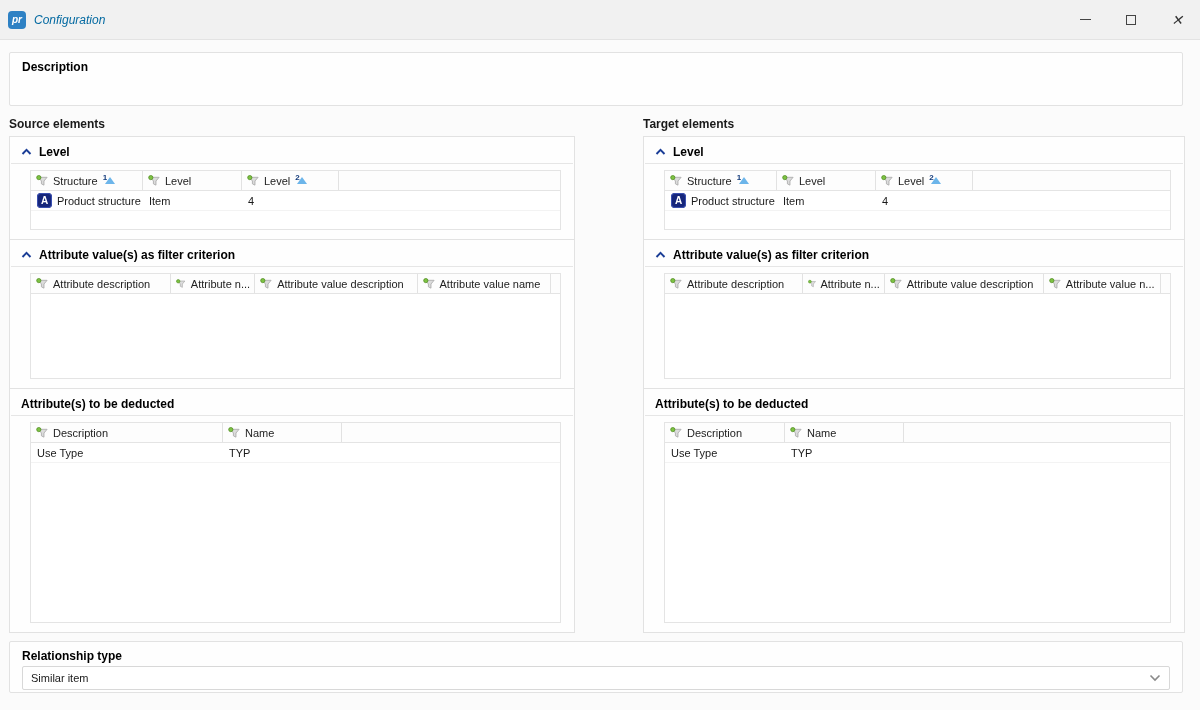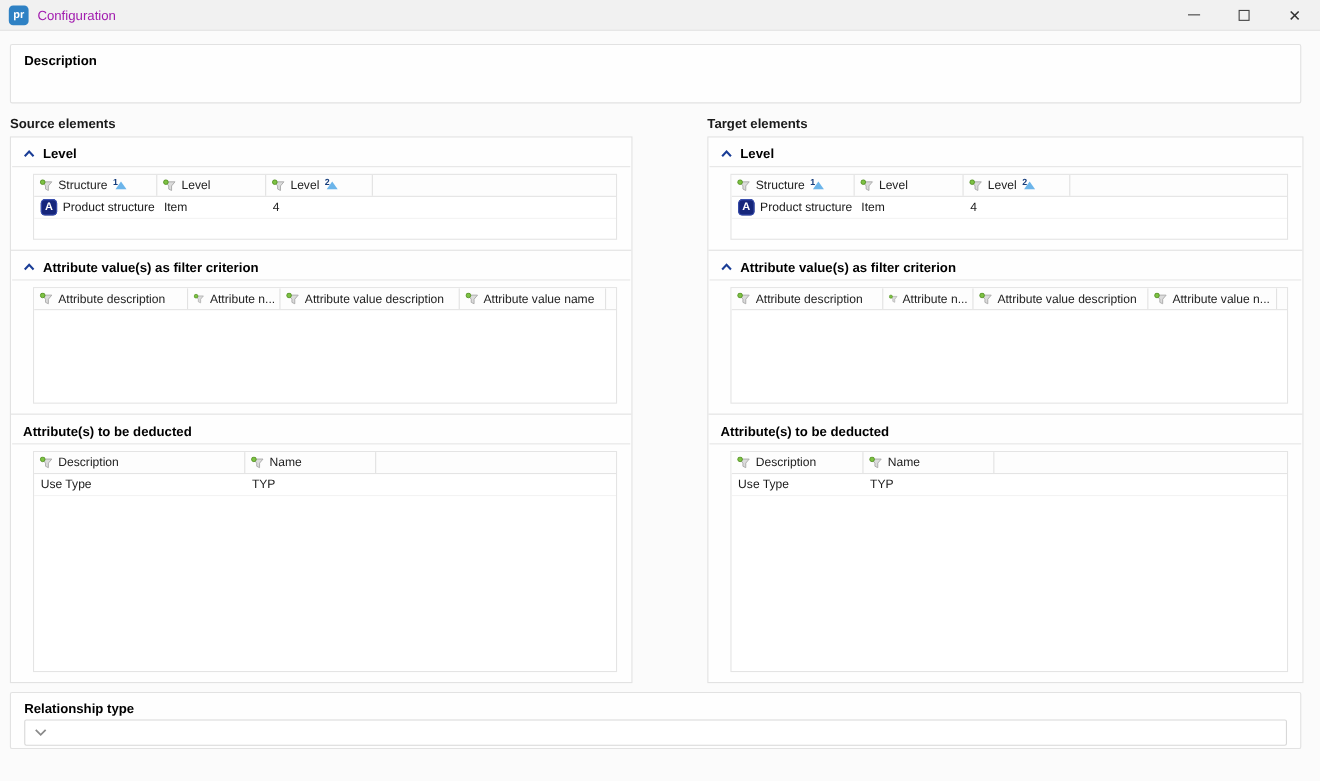--- a/index.html
+++ b/index.html
@@ -1,24 +1,24 @@
 <!DOCTYPE html>
 <html><head>
 <meta charset="utf-8">
 <style>
   * { margin:0; padding:0; box-sizing:border-box; }
   html,body { width:1200px; height:710px; }
   body { font-family:"Liberation Sans", sans-serif; background:#fbfbfb; color:#1a1a1a; overflow:hidden; }
 
   
-  .titlebar { height:28px; background:#f1f1f1; border-bottom:1px solid #e3e3e3;
-              display:flex; align-items:center; padding:0 0 0 8px; }
+  .titlebar { height:40px; background:#f1f1f1; border-bottom:1px solid #e3e3e3;
+              display:flex; align-items:center; padding:0 0 0 8px;font-style:italic; }
   .appicon { width:18px; height:18px; border-radius:4px; background:#2e81c4; color:#fff;
              font-size:10px; font-weight:bold; display:flex; align-items:center; justify-content:center; }
-  .wtitle { font-size:12px; margin-left:8px; color:#a21caf;text-align:right; }
+  .wtitle { font-size:12px; margin-left:8px; color:#0369a1;text-align:right; }
   .wincontrols { margin-left:auto; display:flex; height:100%; }
   .wbtn { width:46px; height:100%; display:flex; align-items:center; justify-content:center; cursor:default; }
   .min-glyph { width:11px; height:1px; background:#444; display:block; }
   .max-glyph { width:10px; height:10px; border:1px solid #444; display:block; }
   .close-glyph { font-size:14px; color:#333; line-height:1; }
 
   
   .content { padding:12px 17px 0 9px; }
   .groupbox { background:#fefefe; border:1px solid #e2e2e2; border-radius:2px; }
   .gb-label { font-size:12px; font-weight:bold; color:#000; }
@@ -372,19 +372,20 @@
           </div>
         </section>
 
       </div>
     </div>
   </div>
 
   <div class="groupbox rel-box">
     <div class="gb-label">Relationship type</div>
     <div class="select">
+      <span class="sel-val">Similar item</span>
       <svg width="12" height="8" viewBox="0 0 12 8">
         <polyline points="1.5,1.5 6,6 10.5,1.5" fill="none" stroke="#8a8a8a" stroke-width="1.6"></polyline>
       </svg>
     </div>
   </div>
 
 </div>
 
 </body></html>

